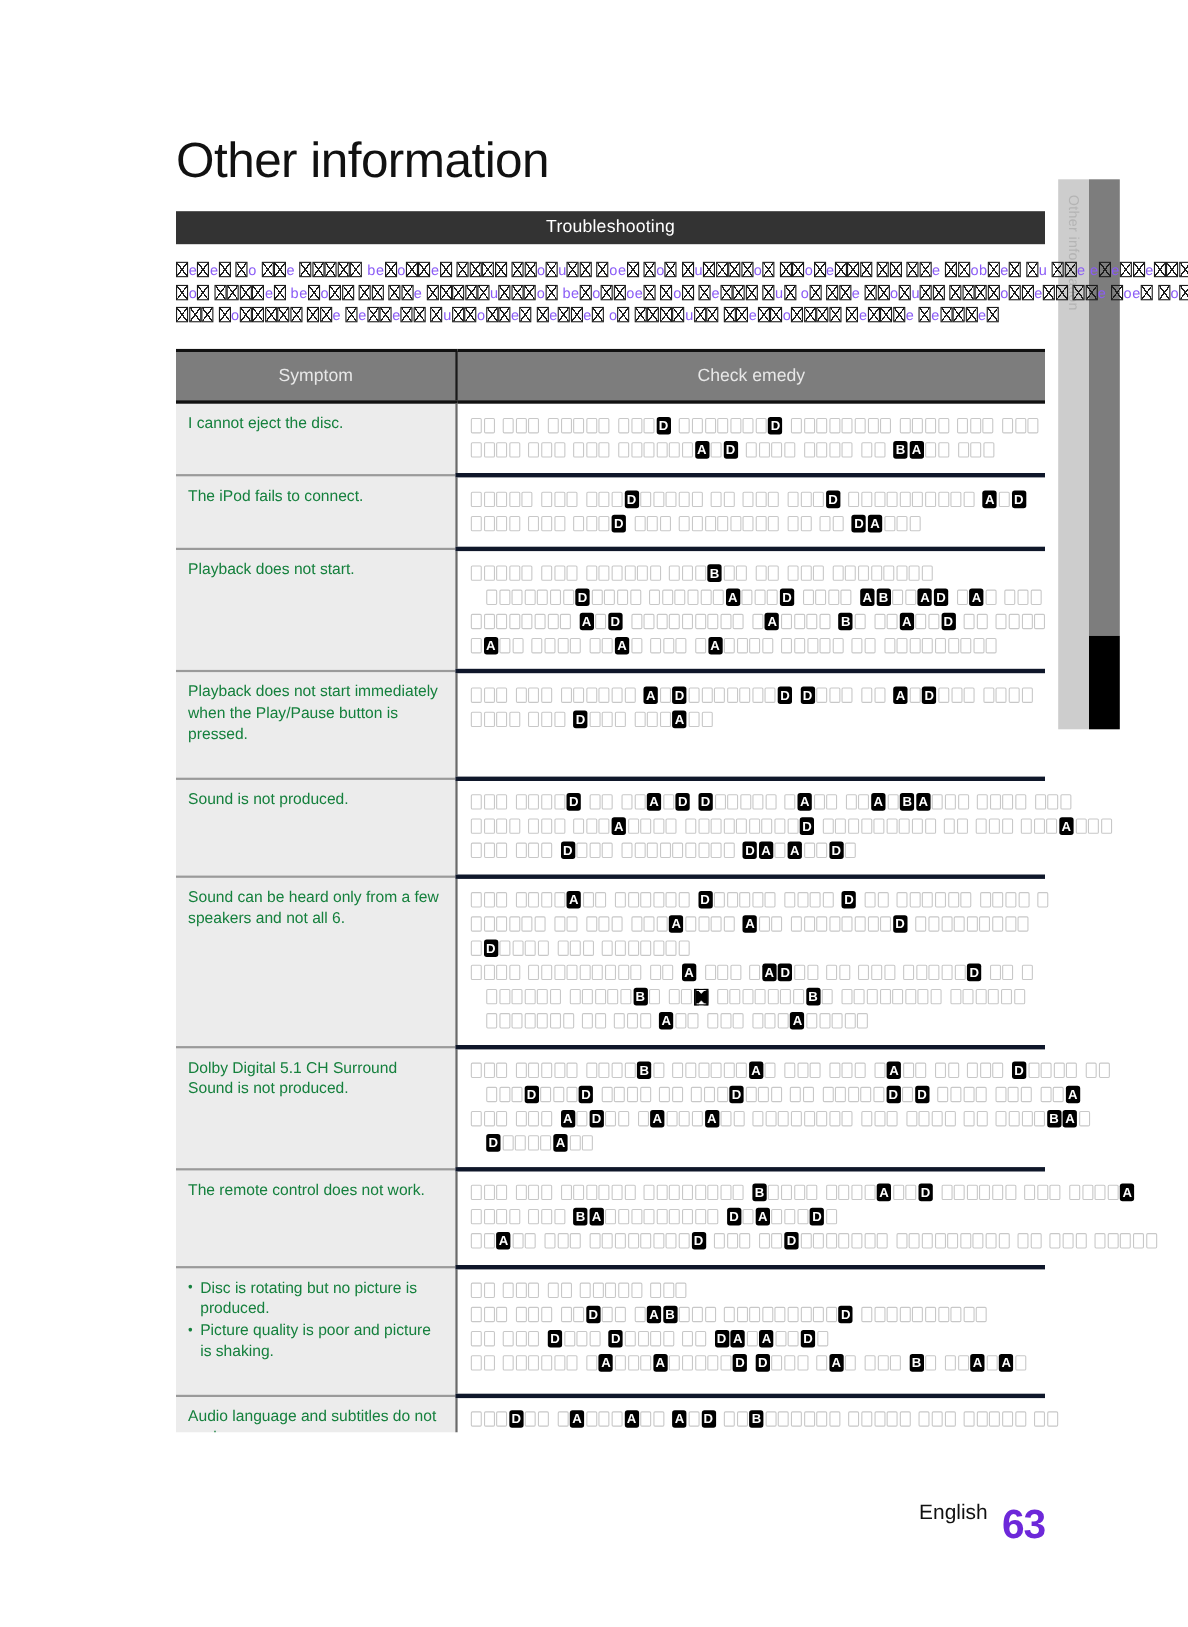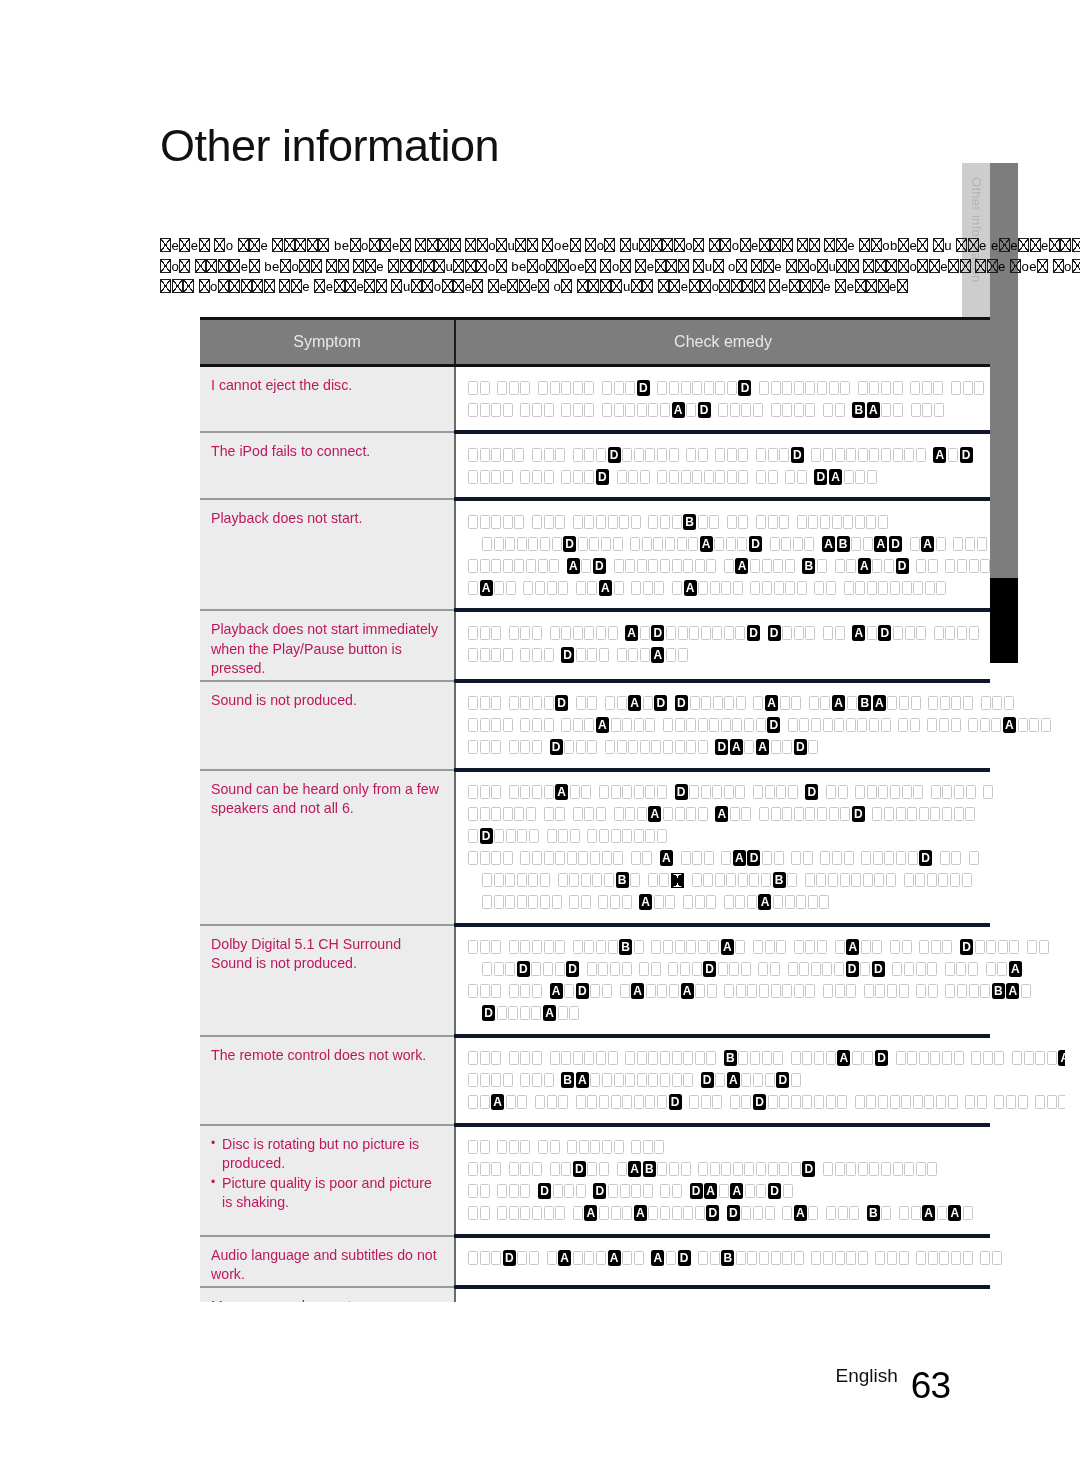--- a/index.html
+++ b/index.html
@@ -99,21 +99,21 @@
   }
 
   
   #intro {
     position: absolute;
     left: 160px;
     top: 236px;
     width: 800px;
     font-size: 13.2px;
     line-height: 20.5px;
-    color: #000000;
+    color: #8b5cf6;
     word-spacing: 1px;
   }
   #intro .ln { display: block; white-space: nowrap; }
 
   
   .tf {
     display: inline-block;
     width: 9px;
     height: 12px;
     border: 1px solid #1d1d1d;
@@ -135,44 +135,43 @@
     top: 317px;
     width: 905px;   
     height: 985px;
     overflow: hidden;
     pointer-events: none;
   }
   table.tt {
     border-collapse: collapse;
     width: 790px;
     table-layout: fixed;
-    margin-left: 40px;
   }
   table.tt col.c1 { width: 255px; }
   table.tt col.c2 { width: 535px; }
 
   .hdr td {
     background: #7d7d7d;
     color: #e8e8e8;
     font-size: 16px;
     font-weight: 400;
     text-align: center;
     height: 42px;
     border-top: 3px solid #111;
     border-bottom: 3px solid #111;
   }
   .hdr td.h1 { border-right: 2px solid #1a1a1a; }
 
   td.sym {
     background: #ececec;
     vertical-align: top;
-    padding: 9px 10px 1px 11px;
+    padding: 9px 10px 28px 11px;
     font-size: 14.2px;
     line-height: 19.5px;
-    color: #be185d;
+    color: #15803d;
     border-right: 2px solid #6a6a6a;
     border-bottom: 2px solid #9a9a9a;
   }
   td.rem {
     background: #ffffff;
     vertical-align: top;
     padding: 9px 0 10px 12px;
     border-bottom: 4px solid #0f172a;
     overflow: visible;
     white-space: nowrap;
@@ -250,39 +249,42 @@
     display: flex;
     align-items: flex-start;
     gap: 13px;
   }
   #footer-lang {
     font-size: 19px;
     color: #111;
   }
   #footer-page {
     font-size: 37px;
-    font-weight: 400;
-    color: #000000;
+    font-weight: 700;
+    color: #6d28d9;
     letter-spacing: -1px;
   }
 </style>
 </head>
 <body>
 
 <div id="page">
 
   <div id="side-tab">
     <div id="side-tab-light"></div>
     <div id="side-tab-dark"></div>
     <div id="side-tab-black"></div>
     <div id="side-tab-label">Other information</div>
   </div>
 
   <div id="page-title">Other information</div>
 
+  <div id="section-banner">
+    <span>Troubleshooting</span>
+  </div>
 
   <div id="intro">
       <span class="ln"><span class="tf"></span><span class="rl">e</span><span class="tf"></span><span class="rl">e</span><span class="tf"></span><span class="sp"></span><span class="tf"></span><span class="rl">o</span><span class="sp"></span><span class="tf"></span><span class="tf"></span><span class="rl">e</span><span class="sp"></span><span class="tf"></span><span class="tf"></span><span class="tf"></span><span class="tf"></span><span class="tf"></span><span class="sp"></span><span class="rl">b</span><span class="rl">e</span><span class="tf"></span><span class="rl">o</span><span class="tf"></span><span class="tf"></span><span class="rl">e</span><span class="tf"></span><span class="sp"></span><span class="tf"></span><span class="tf"></span><span class="tf"></span><span class="tf"></span><span class="sp"></span><span class="tf"></span><span class="tf"></span><span class="rl">o</span><span class="tf"></span><span class="rl">u</span><span class="tf"></span><span class="tf"></span><span class="sp"></span><span class="tf"></span><span class="rl">o</span><span class="rl">e</span><span class="tf"></span><span class="sp"></span><span class="tf"></span><span class="rl">o</span><span class="tf"></span><span class="sp"></span><span class="tf"></span><span class="rl">u</span><span class="tf"></span><span class="tf"></span><span class="tf"></span><span class="tf"></span><span class="rl">o</span><span class="tf"></span><span class="sp"></span><span class="tf"></span><span class="tf"></span><span class="rl">o</span><span class="tf"></span><span class="rl">e</span><span class="tf"></span><span class="tf"></span><span class="tf"></span><span class="sp"></span><span class="tf"></span><span class="tf"></span><span class="sp"></span><span class="tf"></span><span class="tf"></span><span class="rl">e</span><span class="sp"></span><span class="tf"></span><span class="tf"></span><span class="rl">o</span><span class="rl">b</span><span class="tf"></span><span class="rl">e</span><span class="tf"></span><span class="sp"></span><span class="tf"></span><span class="rl">u</span><span class="sp"></span><span class="tf"></span><span class="tf"></span><span class="rl">e</span><span class="sp"></span><span class="rl">e</span><span class="tf"></span><span class="rl">e</span><span class="tf"></span><span class="tf"></span><span class="rl">e</span><span class="tf"></span><span class="tf"></span><span class="tf"></span><span class="sp"></span></span>
       <span class="ln"><span class="tf"></span><span class="rl">o</span><span class="tf"></span><span class="sp"></span><span class="tf"></span><span class="tf"></span><span class="tf"></span><span class="tf"></span><span class="rl">e</span><span class="tf"></span><span class="sp"></span><span class="rl">b</span><span class="rl">e</span><span class="tf"></span><span class="rl">o</span><span class="tf"></span><span class="tf"></span><span class="sp"></span><span class="tf"></span><span class="tf"></span><span class="sp"></span><span class="tf"></span><span class="tf"></span><span class="rl">e</span><span class="sp"></span><span class="tf"></span><span class="tf"></span><span class="tf"></span><span class="tf"></span><span class="tf"></span><span class="rl">u</span><span class="tf"></span><span class="tf"></span><span class="tf"></span><span class="rl">o</span><span class="tf"></span><span class="sp"></span><span class="rl">b</span><span class="rl">e</span><span class="tf"></span><span class="rl">o</span><span class="tf"></span><span class="tf"></span><span class="rl">o</span><span class="rl">e</span><span class="tf"></span><span class="sp"></span><span class="tf"></span><span class="rl">o</span><span class="tf"></span><span class="sp"></span><span class="tf"></span><span class="rl">e</span><span class="tf"></span><span class="tf"></span><span class="tf"></span><span class="sp"></span><span class="tf"></span><span class="rl">u</span><span class="tf"></span><span class="sp"></span><span class="rl">o</span><span class="tf"></span><span class="sp"></span><span class="tf"></span><span class="tf"></span><span class="rl">e</span><span class="sp"></span><span class="tf"></span><span class="tf"></span><span class="rl">o</span><span class="tf"></span><span class="rl">u</span><span class="tf"></span><span class="tf"></span><span class="sp"></span><span class="tf"></span><span class="tf"></span><span class="tf"></span><span class="tf"></span><span class="rl">o</span><span class="tf"></span><span class="tf"></span><span class="rl">e</span><span class="tf"></span><span class="tf"></span><span class="sp"></span><span class="tf"></span><span class="tf"></span><span class="rl">e</span><span class="sp"></span><span class="tf"></span><span class="rl">o</span><span class="rl">e</span><span class="tf"></span><span class="sp"></span><span class="tf"></span><span class="rl">o</span><span class="tf"></span></span>
       <span class="ln"><span class="tf"></span><span class="tf"></span><span class="tf"></span><span class="sp"></span><span class="tf"></span><span class="rl">o</span><span class="tf"></span><span class="tf"></span><span class="tf"></span><span class="tf"></span><span class="tf"></span><span class="sp"></span><span class="tf"></span><span class="tf"></span><span class="rl">e</span><span class="sp"></span><span class="tf"></span><span class="rl">e</span><span class="tf"></span><span class="tf"></span><span class="rl">e</span><span class="tf"></span><span class="tf"></span><span class="sp"></span><span class="tf"></span><span class="rl">u</span><span class="tf"></span><span class="tf"></span><span class="rl">o</span><span class="tf"></span><span class="tf"></span><span class="rl">e</span><span class="tf"></span><span class="sp"></span><span class="tf"></span><span class="rl">e</span><span class="tf"></span><span class="tf"></span><span class="rl">e</span><span class="tf"></span><span class="sp"></span><span class="rl">o</span><span class="tf"></span><span class="sp"></span><span class="tf"></span><span class="tf"></span><span class="tf"></span><span class="tf"></span><span class="rl">u</span><span class="tf"></span><span class="tf"></span><span class="sp"></span><span class="tf"></span><span class="tf"></span><span class="rl">e</span><span class="tf"></span><span class="tf"></span><span class="rl">o</span><span class="tf"></span><span class="tf"></span><span class="tf"></span><span class="tf"></span><span class="sp"></span><span class="tf"></span><span class="rl">e</span><span class="tf"></span><span class="tf"></span><span class="tf"></span><span class="rl">e</span><span class="sp"></span><span class="tf"></span><span class="rl">e</span><span class="tf"></span><span class="tf"></span><span class="tf"></span><span class="rl">e</span><span class="tf"></span></span>
     </div>
 
   <div id="tbl-clip">
     <table class="tt">
       <colgroup>

